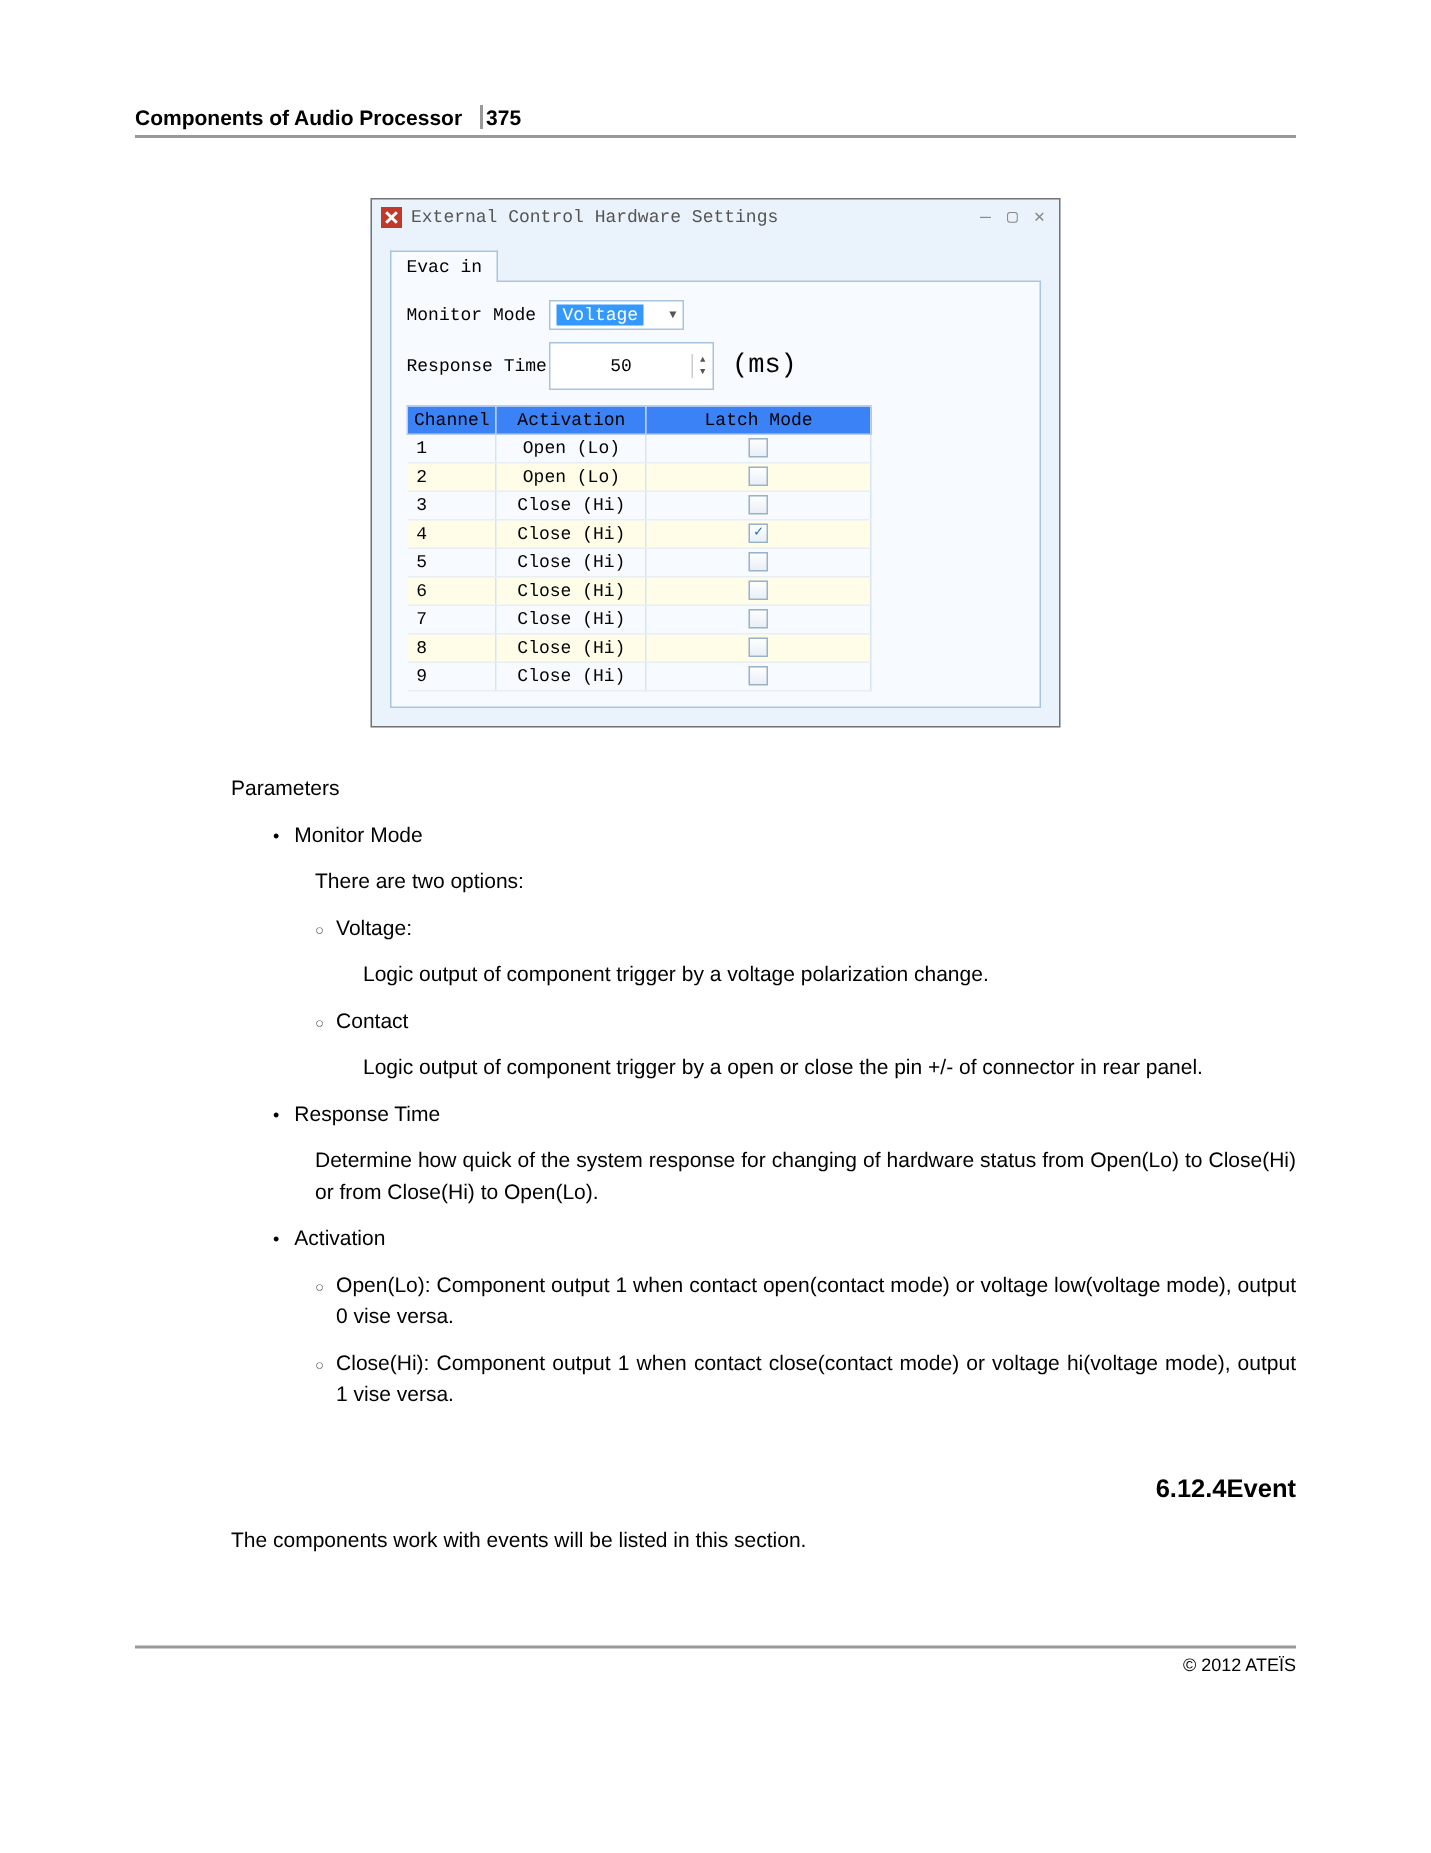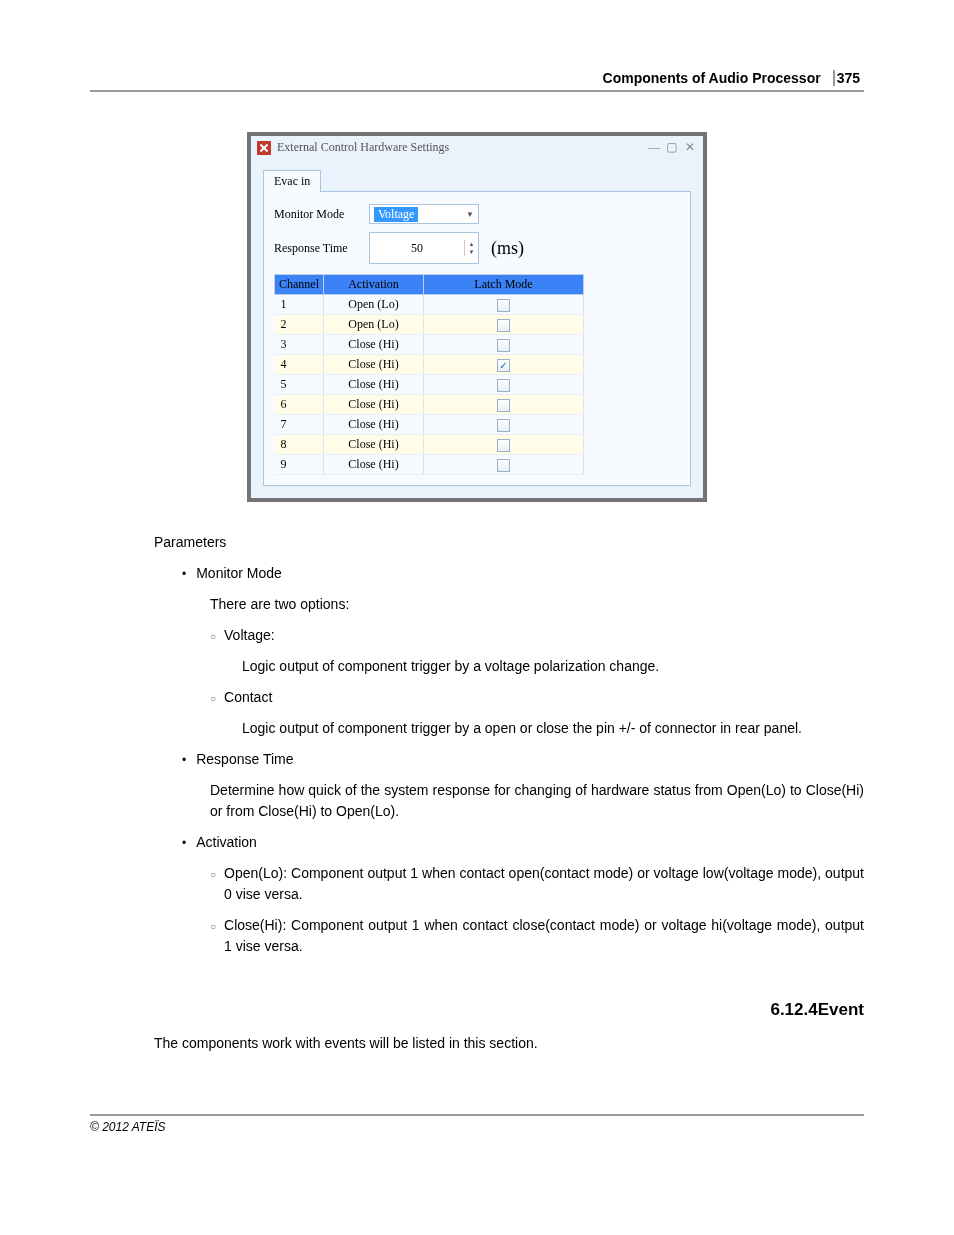--- a/index.html
+++ b/index.html
@@ -13,44 +13,43 @@
   }
   .page {
     width: 954px;
     min-height: 1235px;
     background: #fff;
     padding: 70px 90px 30px 90px;
     position: relative;
   }
   .header-line {
     display: flex;
-    justify-content: flex-end;
     align-items: center;
     font-weight: bold;
     font-size: 14px;
     border-bottom: 2px solid #999;
     padding-bottom: 4px;
     margin-bottom: 40px;
   }
   .header-title { margin-right: 12px; }
   .page-num {
     border-left: 2px solid #999;
     padding-left: 2px;
     padding-right: 4px;
   }
   .dialog-wrap {
     display: flex;
     justify-content: center;
     margin-bottom: 30px;
   }
   .dialog {
     width: 460px;
-    border: 4px solid #737373;
+    border: 1px solid #737373;
     background: #eaf2fb;
-    font-family: Liberation Serif, serif;
+    font-family: Liberation Mono, monospace;
     font-size: 12px;
   }
   .dlg-title {
     display: flex;
     align-items: center;
     padding: 4px 6px;
     color: #555;
   }
   .dlg-icon {
     width: 14px; height: 14px;
@@ -89,21 +88,21 @@
     padding: 12px 10px 10px 10px;
   }
   .form-row {
     display: flex;
     align-items: center;
     margin-bottom: 8px;
     font-size: 12px;
   }
   .form-label { width: 95px; }
   .dd {
-    width: 110px;
+    width: 90px;
     height: 20px;
     border: 1px solid #a8c4df;
     background: #fff;
     display: flex;
     align-items: center;
     justify-content: space-between;
     padding: 0 4px;
   }
   .dd-val {
     background: #3399ff;
@@ -182,22 +181,22 @@
     font-size: 17px;
     font-weight: bold;
     margin: 40px 0 10px 0;
     text-align: right;
   }
   .sec-num { display: inline-block; width: 70px; }
   .footer {
     border-top: 2px solid #999;
     margin-top: 60px;
     padding-top: 4px;
-    font-style: italic;
-    font-size: 12px;
+    font-size: 12px;
+    text-align: right;
   }
 </style>
 </head>
 <body>
 
 <div class="page">
 
   <div class="header-line">
     <span class="header-title">Components of Audio Processor</span>
     <span class="page-num">375</span>

